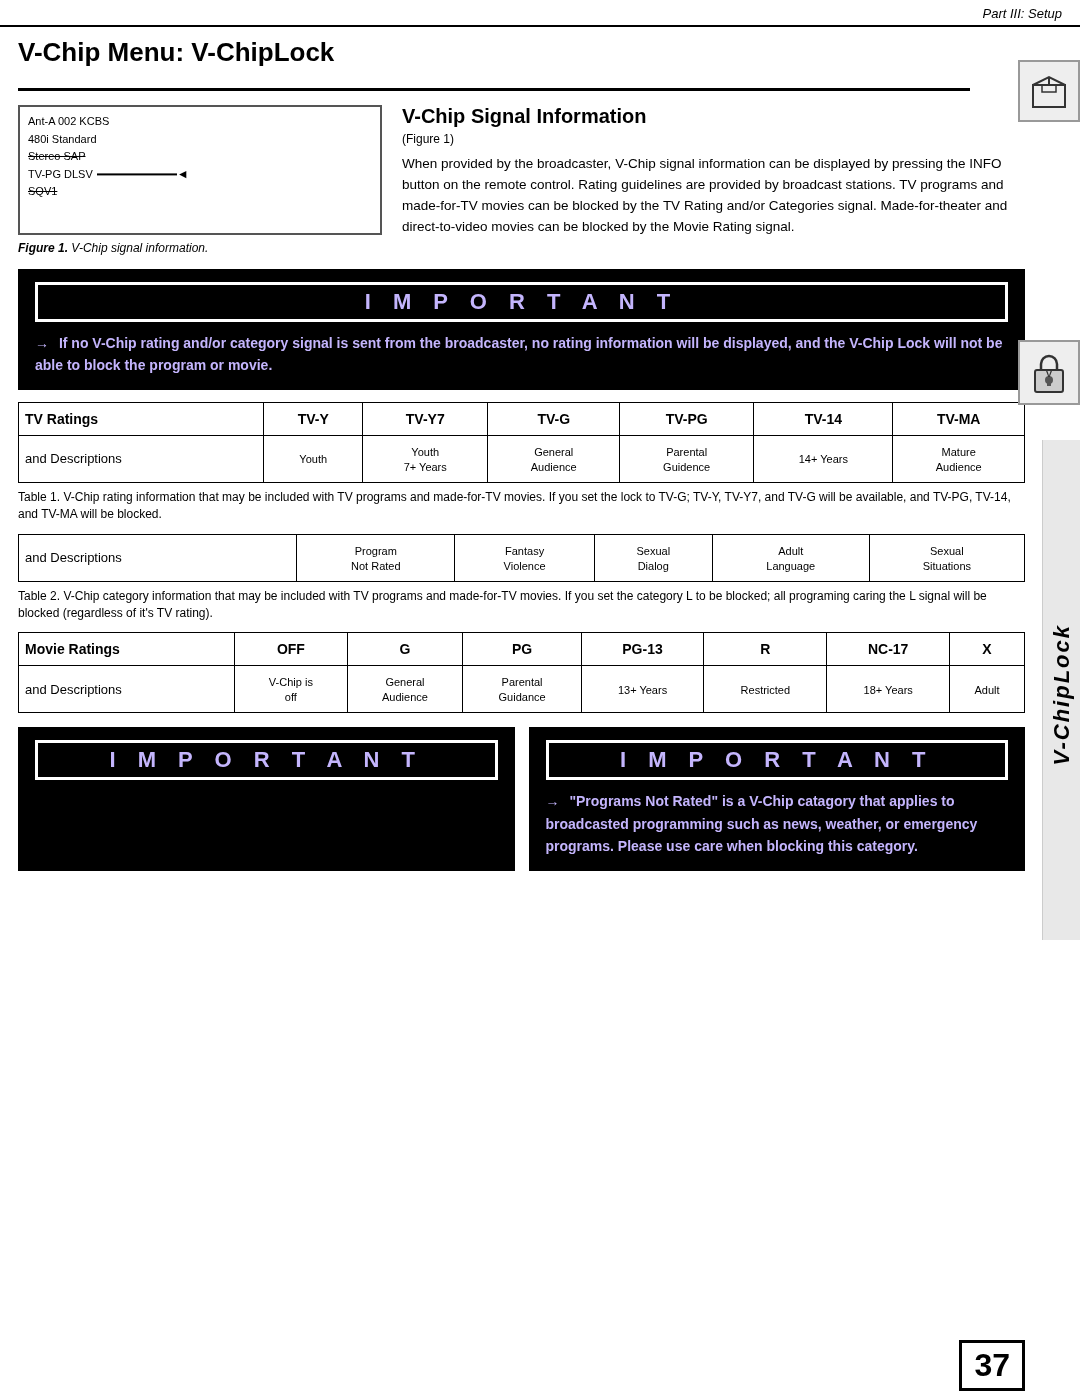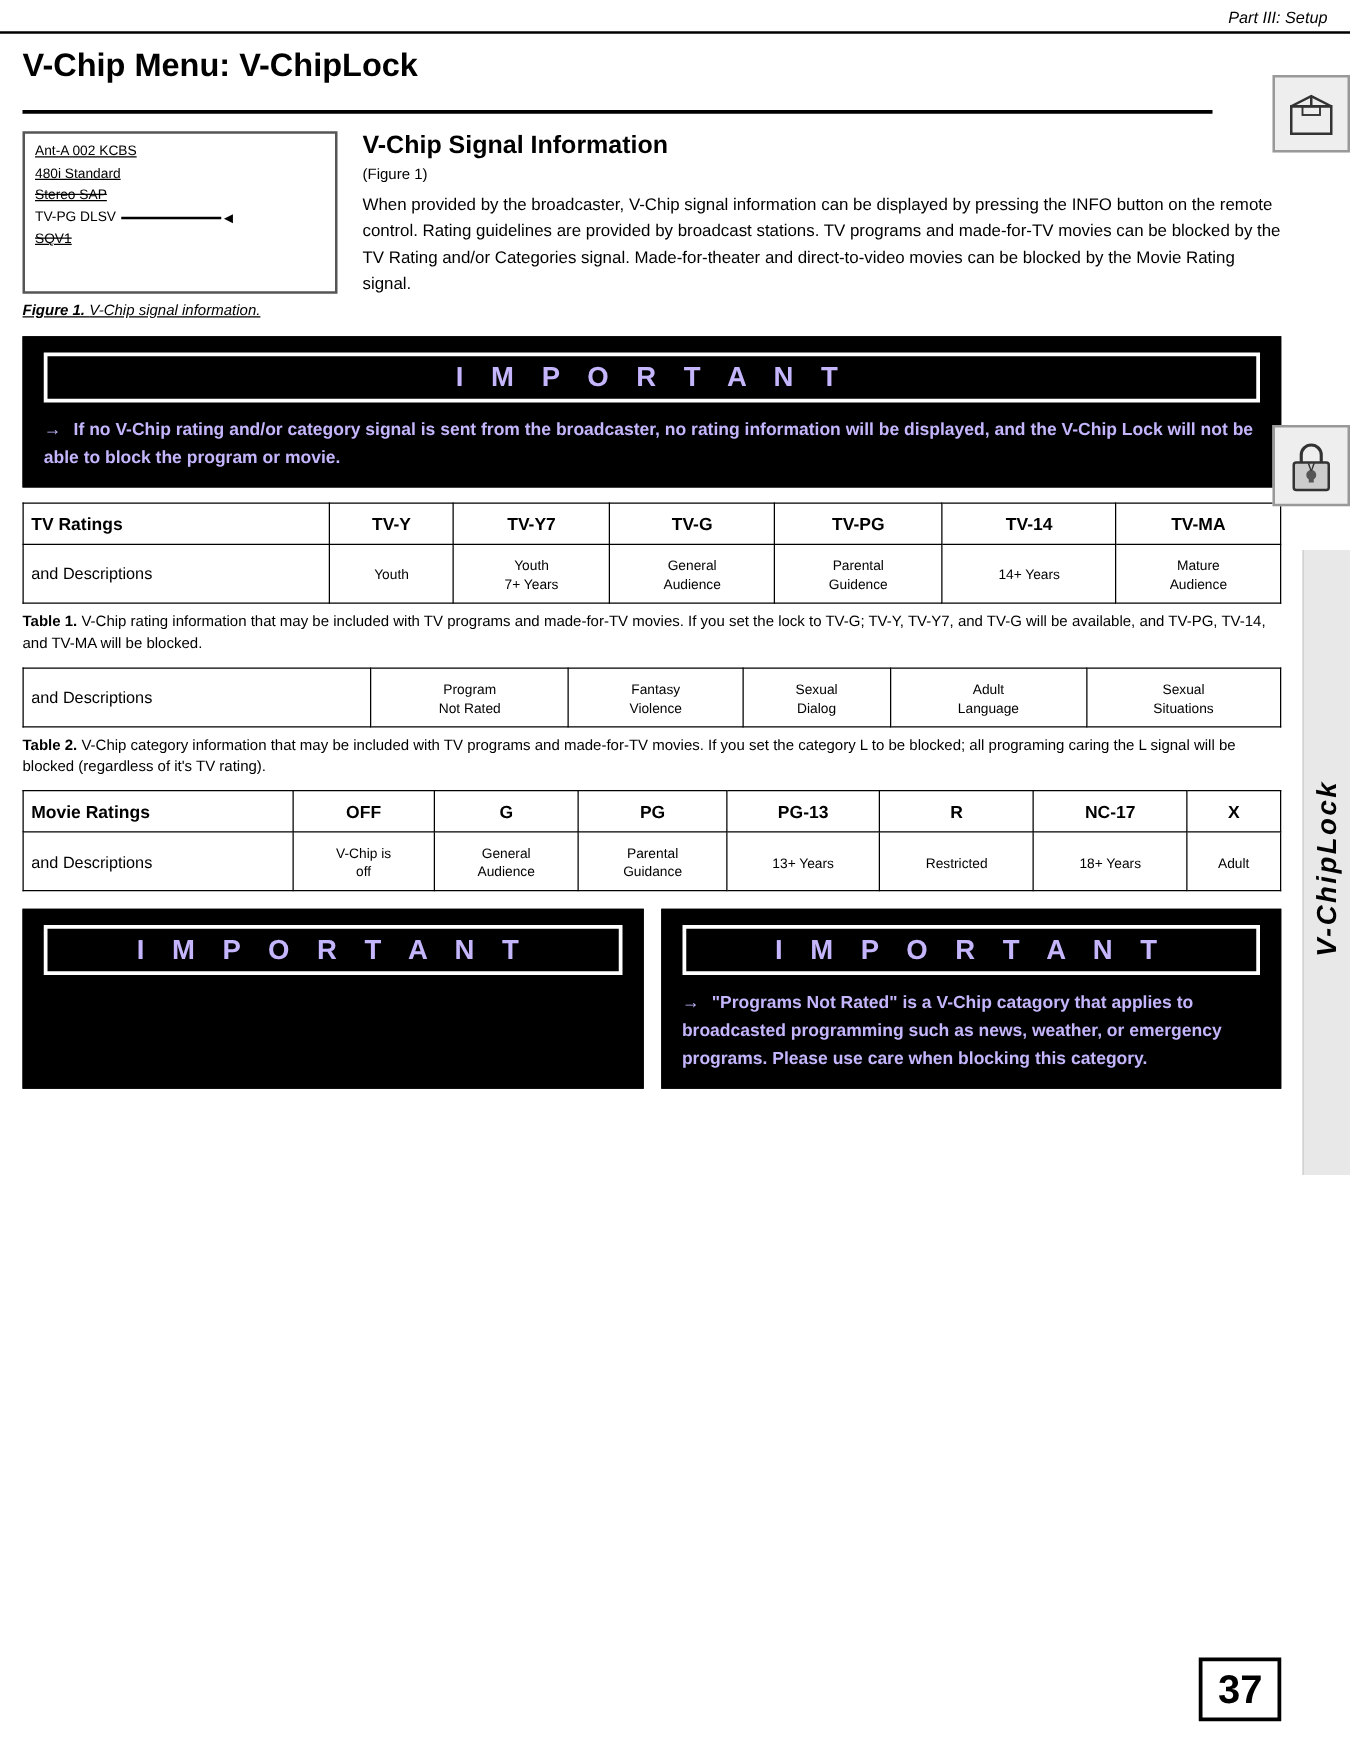--- a/index.html
+++ b/index.html
@@ -62,23 +62,22 @@
       width: calc(100% - 55px);
     }
 
     
     .top-section {
       display: flex;
       gap: 20px;
       margin-bottom: 14px;
     }
     .tv-screen-box {
-      width: 252px;
+      width: 364px;
       flex-shrink: 0;
-      text-decoration: underline;
     }
     .tv-screen {
       border: 2px solid #555;
       background: #fff;
       padding: 6px 8px;
       min-height: 130px;
       margin-bottom: 6px;
       position: relative;
     }
     .tv-screen-text {
@@ -160,42 +159,42 @@
     .ratings-table .header-row td {
       font-weight: bold;
       font-size: 14px;
     }
     .table-caption {
       font-size: 12px;
       margin-bottom: 10px;
       line-height: 1.45;
     }
     .table-caption strong {
-      font-weight: bold;
+      font-weight: normal;
     }
     .sub-text {
       font-size: 11px;
       color: #000;
     }
 
     
     .bottom-important-row {
       display: flex;
       gap: 14px;
       margin-top: 14px;
     }
     .bottom-important-row .important-box {
       flex: 1;
       margin: 0;
     }
 
     
     .page-number {
       position: absolute;
-      bottom: 20px;
+      bottom: 6px;
       right: 55px;
       font-size: 32px;
       font-weight: bold;
       border: 3px solid #000;
       padding: 4px 12px;
       background: #fff;
     }
   </style>
 </head>
 <body>

